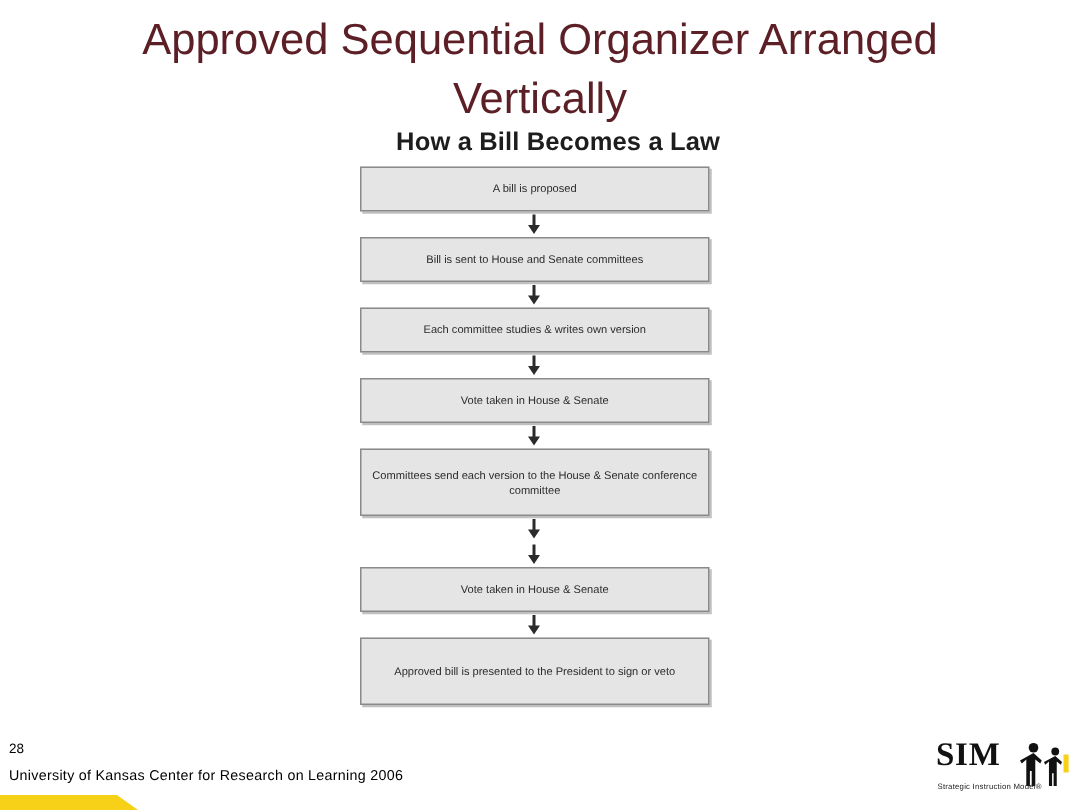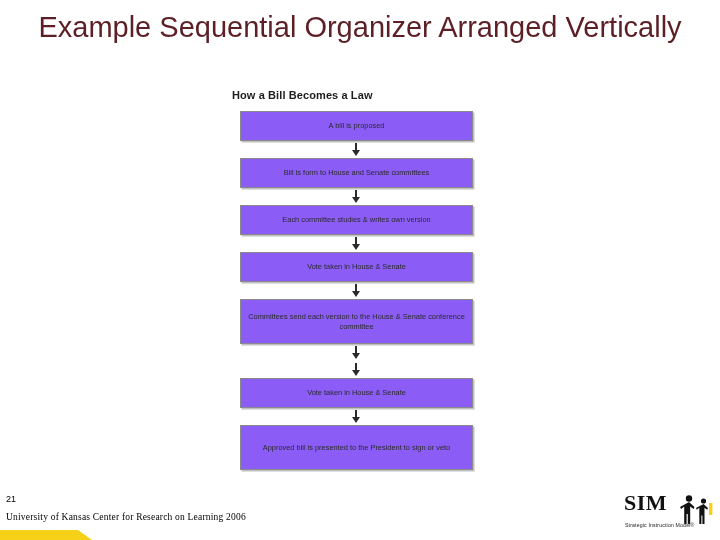--- a/index.html
+++ b/index.html
@@ -33,24 +33,24 @@
   
   #diagram {
     position: absolute;
     left: 232px;
     top: 88px;
     width: 248px;
     height: 400px;
   }
 
   #diagram-title {
-    text-align: left;
+    text-align: right;
     color: #1d1d1d;
     font-family: "Liberation Sans", sans-serif;
-    font-size: 11px;
+    font-size: 17px;
     font-weight: bold;
     letter-spacing: 0.1px;
     margin: 0 0 9px 0;
     height: 14px;
     line-height: 14px;
   }
 
   .flow {
     position: relative;
     width: 248px;
@@ -58,21 +58,21 @@
 
   .flow-step {
     position: relative;
   }
 
   .flow-box {
     box-sizing: border-box;
     width: 233px;
     margin-left: 8px;
     border: 1px solid #8a8a8a;
-    background: #8b5cf6;
+    background: #e5e5e5;
     box-shadow: 1.5px 1.5px 0 0 rgba(140,140,140,0.55);
     color: #2b2b2b;
     font-family: "Liberation Sans", sans-serif;
     font-size: 7.4px;
     line-height: 10px;
     text-align: center;
     display: flex;
     align-items: center;
     justify-content: center;
     padding: 13px 5px;
@@ -115,21 +115,21 @@
     left: 6px;
     top: 494px;
     font-family: "Liberation Sans", sans-serif;
     font-size: 9px;
     color: #000000;
   }
   #footer-credit {
     position: absolute;
     left: 6px;
     top: 512px;
-    font-family: Liberation Serif, serif;
+    font-family: Liberation Sans, sans-serif;
     font-size: 9.5px;
     color: #000000;
     letter-spacing: 0.2px;
   }
   #yellow-band {
     position: absolute;
     left: 0;
     top: 530px;
     width: 92px;
     height: 10px;
@@ -170,38 +170,38 @@
     position: absolute;
     left: 54px;
     top: 2px;
     width: 38px;
     height: 30px;
   }
 </style>
 </head>
 <body>
 
-<div id="slide-title">Example Sequential Organizer Arranged Vertically</div>
+<div id="slide-title">Approved Sequential Organizer Arranged Vertically</div>
 
 <div id="diagram">
 
   <div id="diagram-title">How a Bill Becomes a Law</div>
 
   <div class="flow">
 
     <div class="flow-step">
       <div class="flow-box one-line">
         <span>A bill is proposed</span>
       </div>
     </div>
     <div class="flow-arrow"></div>
 
     <div class="flow-step">
       <div class="flow-box one-line">
-        <span>Bill is form to House and Senate committees</span>
+        <span>Bill is sent to House and Senate committees</span>
       </div>
     </div>
     <div class="flow-arrow"></div>
 
     <div class="flow-step">
       <div class="flow-box one-line">
         <span>Each committee studies &amp; writes own version</span>
       </div>
     </div>
     <div class="flow-arrow"></div>
@@ -231,21 +231,21 @@
 
     <div class="flow-step">
       <div class="flow-box two-line">
         <span>Approved bill is presented to the President to sign or veto</span>
       </div>
     </div>
 
   </div>
 </div>
 
-<div id="slide-number">21</div>
+<div id="slide-number">28</div>
 
 <div id="footer-credit">University of Kansas Center for Research on Learning 2006</div>
 
 <div id="yellow-band"></div>
 
 <div id="sim-logo">
   <div id="sim-wordmark">SIM</div>
   <svg id="sim-figures" viewBox="0 0 38 30">
 
     <circle cx="11" cy="4.5" r="3.2" fill="#111111"></circle>

